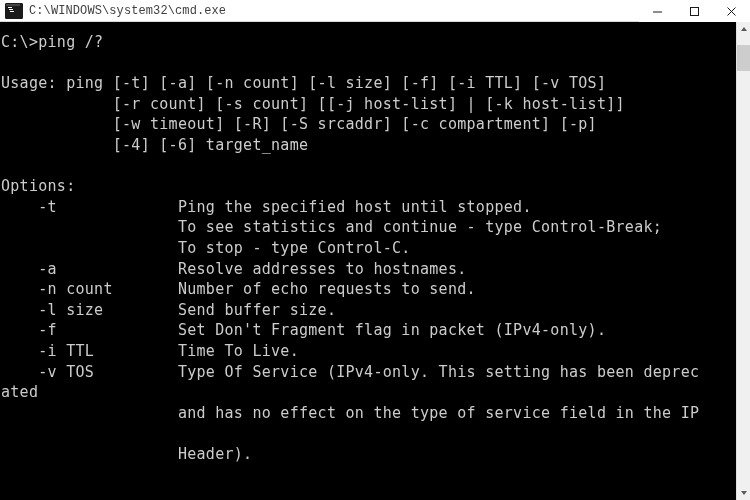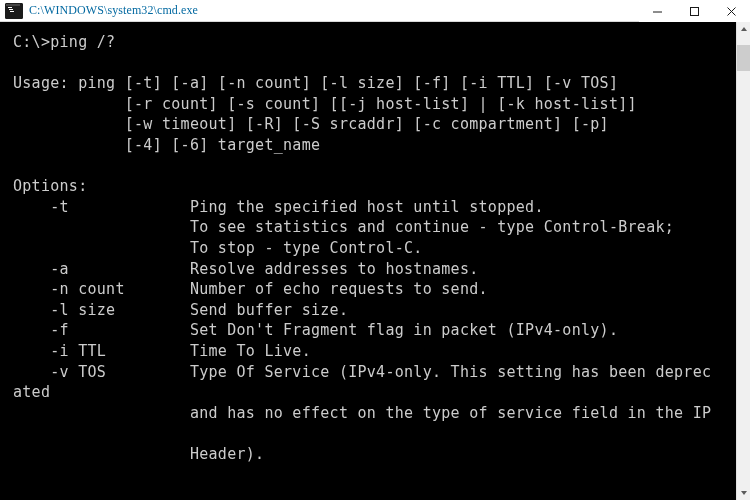--- a/index.html
+++ b/index.html
@@ -58,23 +58,23 @@
     content: "";
     position: absolute;
     left: 0;
     top: 0;
     width: 14px;
     height: 2px;
     background: #ffffff;
     opacity: 0.18;
   }
   .title-text {
-    font-family: Liberation Serif, serif;
+    font-family: Liberation Mono, monospace;
     font-size: 12px;
-    color: #0369a1;
+    color: #404040;
     letter-spacing: 0.1px;
     white-space: nowrap;
     overflow: hidden;
   }
   .win-controls {
     position: absolute;
     right: 0;
     top: 0;
     height: 22px;
     display: flex;
@@ -103,21 +103,21 @@
     font-family: "DejaVu Sans Mono", monospace;
     font-size: 15px;
     line-height: 20.6px;
     padding: 10px 0 0 0;
     white-space: pre;
     overflow: hidden;
     letter-spacing: 0.28px;
   }
   .console .line {
     height: 20.6px;
-    padding-left: 13px;
+    padding-left: 1px;
   }
   
   .scrollbar {
     width: 14px;
     min-width: 14px;
     background: #f0f0f0;
     border-left: 1px solid #e2e2e2;
     display: flex;
     flex-direction: column;
     box-sizing: border-box;

